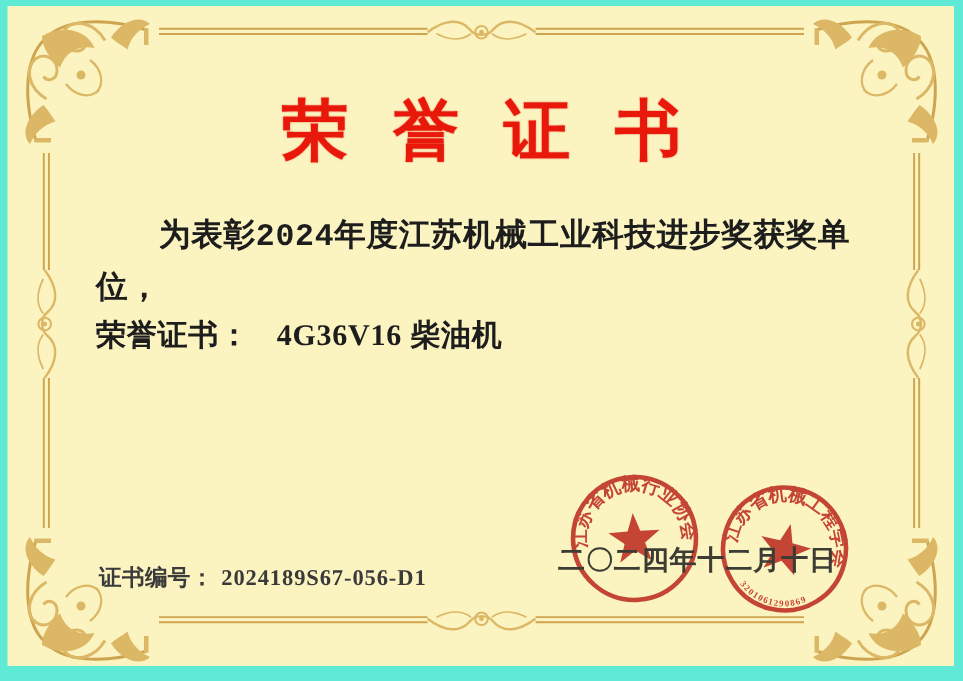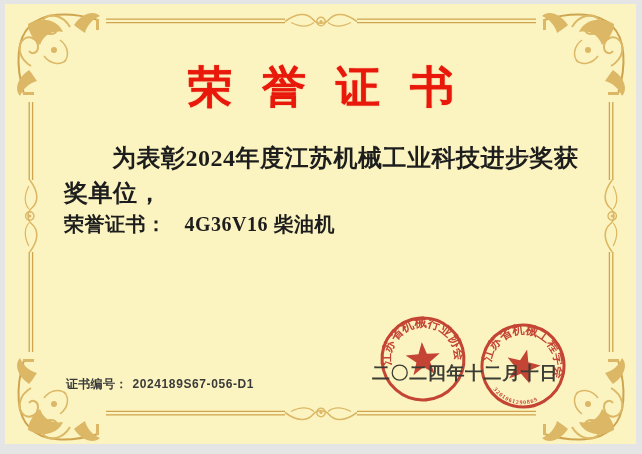--- a/index.html
+++ b/index.html
@@ -1,52 +1,52 @@
 <!DOCTYPE html>
 <html style="--background: #fbf4c1; --frame-gold: #cfa44e; --frame-gold-light: #dcb765; --title-red: #e8190b; --seal-red: #c0382a; --text: #1d1d1d;"><head>
 <meta charset="utf-8">
 <style>
   html,body{margin:0;padding:0;}
   body{
     width:642px;height:454px;background:#ffffff;overflow:hidden;
     font-family:"Liberation Serif","DejaVu Serif",serif;
   }
-  .screen{position:relative;width:642px;height:454px;background:#e5e5e5;}
+  .screen{position:relative;width:642px;height:454px;background:#5eead4;}
   .panel{
     position:absolute;left:5px;top:4px;width:631px;height:440px;
     background:var(--background,#fbf4c1);
   }
   .frame-svg{position:absolute;left:0;top:0;width:642px;height:454px;pointer-events:none;}
   .g-line{stroke:var(--frame-gold,#cfa44e);}
   .g-fill{fill:var(--frame-gold-light,#dcb765);}
   .g-stroke{stroke:var(--frame-gold-light,#dcb765);}
 
   .title{
     position:absolute;left:0;top:62px;width:642px;text-align:center;
     font-size:44px;font-weight:900;color:var(--title-red,#e8190b);
     letter-spacing:30px;line-height:52px;
     text-shadow:0 0 1px var(--title-red,#e8190b);
   }
   .title .inner{display:inline-block;transform:translateX(15px);}
 
   .body-text{
     position:absolute;left:64px;top:141px;width:528px;
-    font-size:24px;line-height:35px;color:var(--text,#1d1d1d);
-    font-weight:700;letter-spacing:0.5px;
+    font-size:21px;line-height:35px;color:var(--text,#1d1d1d);
+    font-weight:700;letter-spacing:0.5px;font-family:Liberation Mono, monospace;
   }
   .body-text .line1{text-indent:2em;}
 
   .fields{position:absolute;left:64px;top:210px;font-size:20px;color:var(--text,#1d1d1d);font-weight:700;}
   .fields .row{line-height:28px;letter-spacing:0.5px;}
   .fields .label{font-weight:800;}
   .fields .value{margin-left:18px;}
 
   .serial{
-    position:absolute;left:66px;top:376px;font-size:12px;font-weight:700;
-    color:#3a3a3a;font-family:Liberation Sans, sans-serif;
+    position:absolute;left:66px;top:376px;font-size:15px;font-weight:700;
+    color:#3a3a3a;font-family:Liberation Serif, serif;
     letter-spacing:0.3px;z-index:6;
   }
   .serial .value{margin-left:5px;letter-spacing:0.6px;}
 
   .date{
     position:absolute;left:372px;top:361px;width:200px;
     font-size:18px;font-weight:600;color:#3c3c34;letter-spacing:0.6px;
     z-index:5;
   }
 

